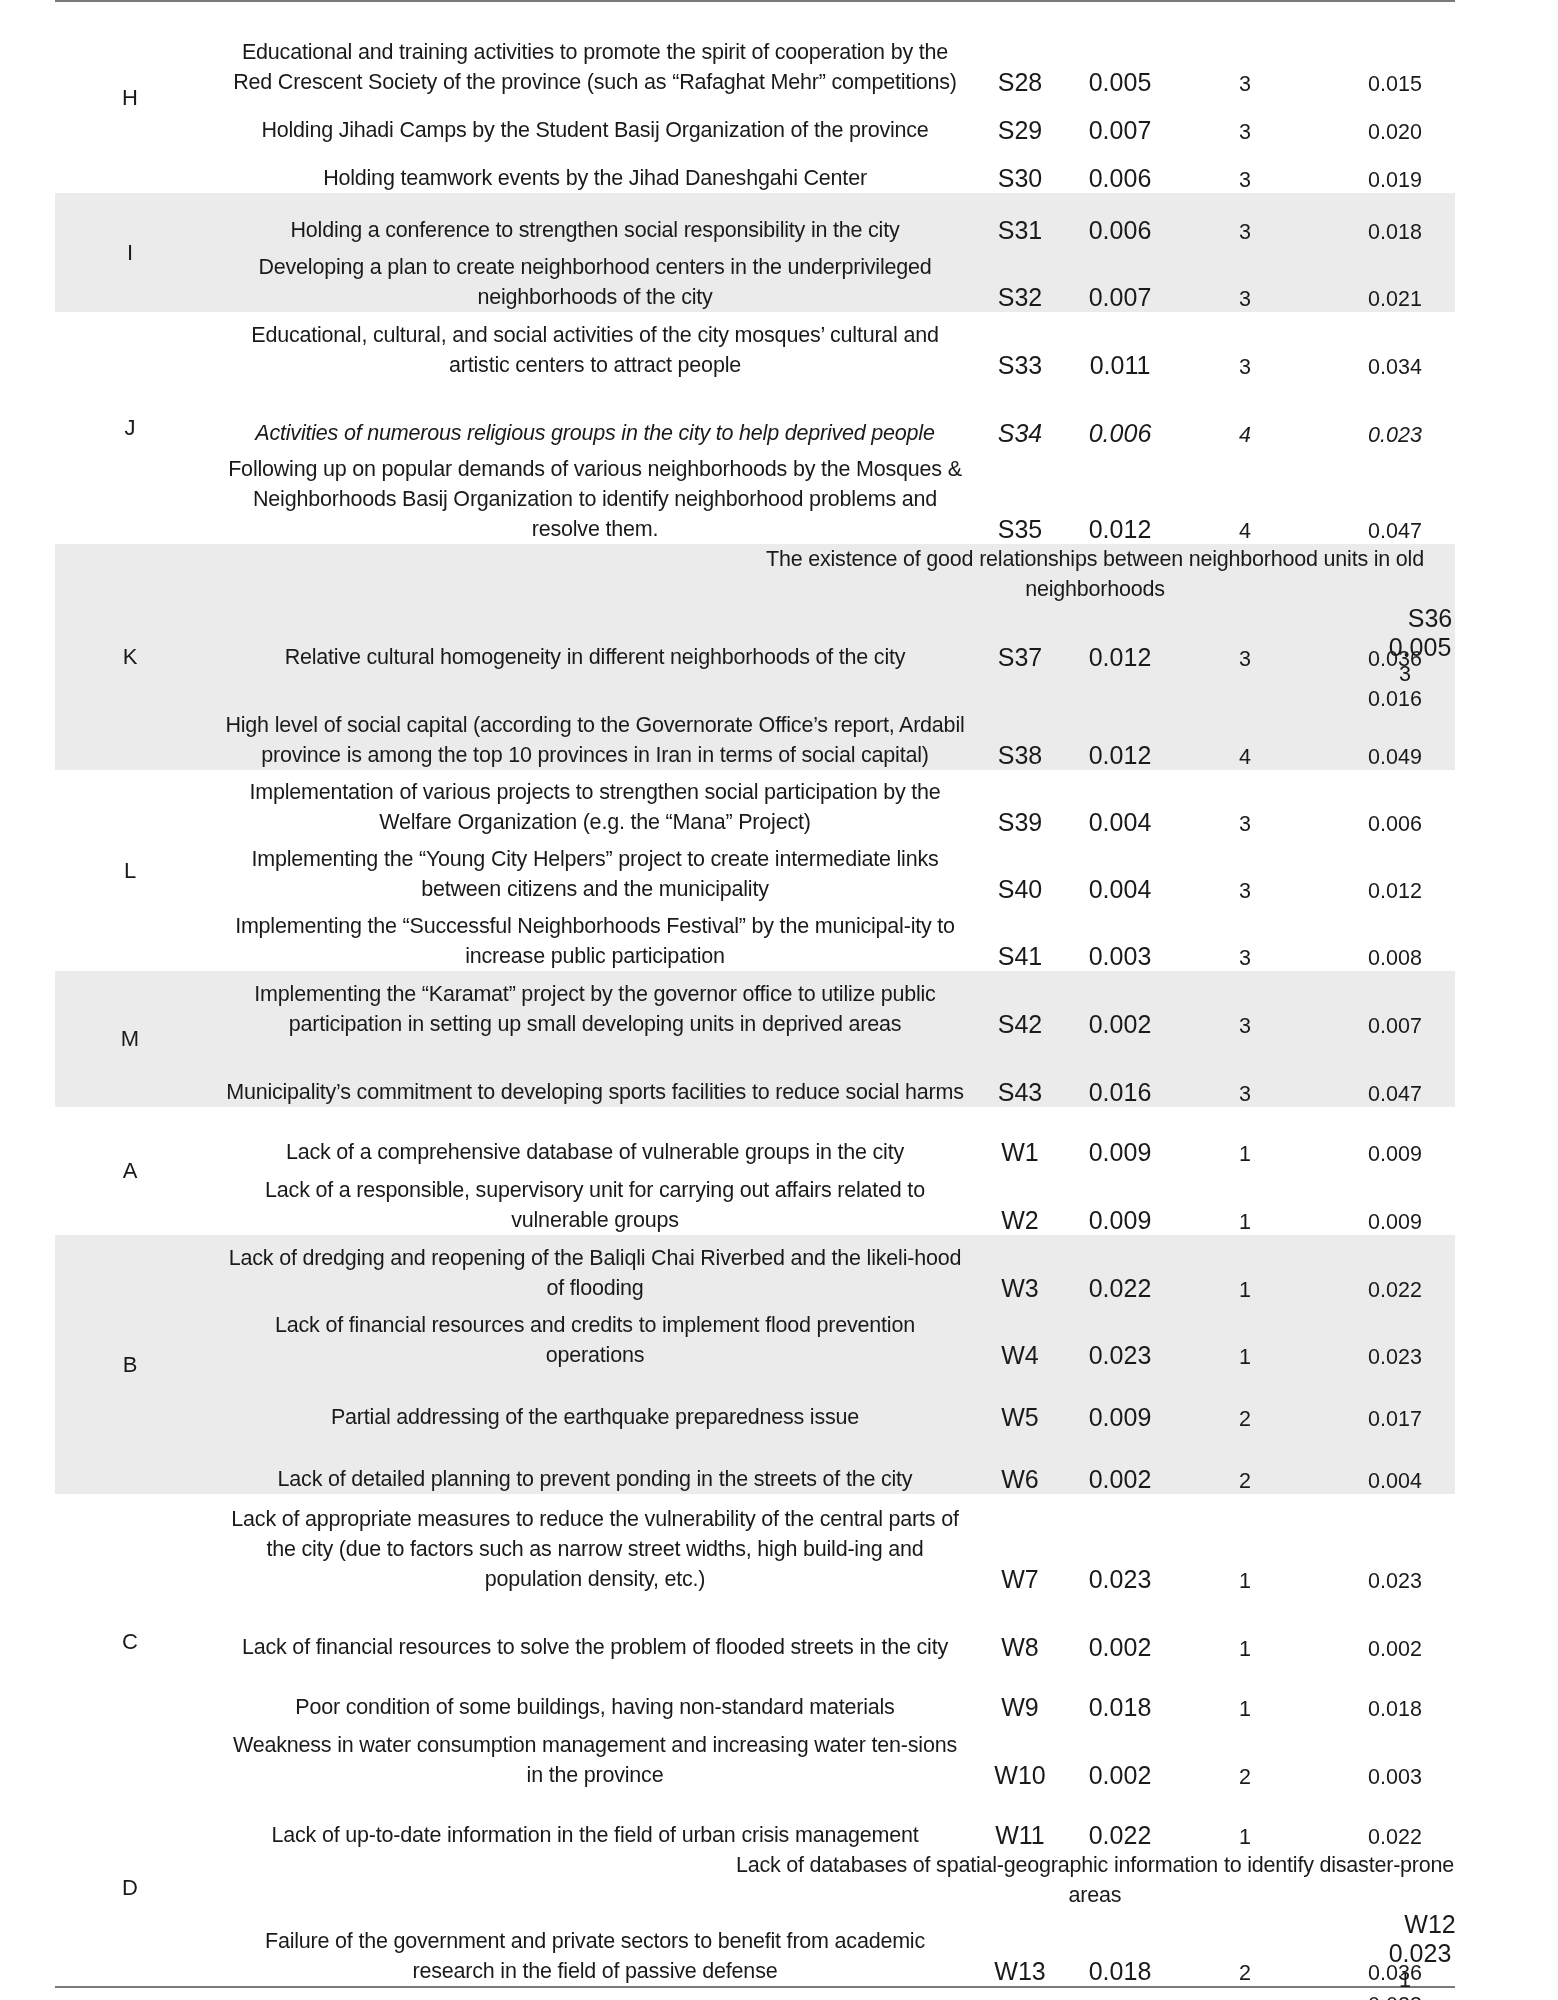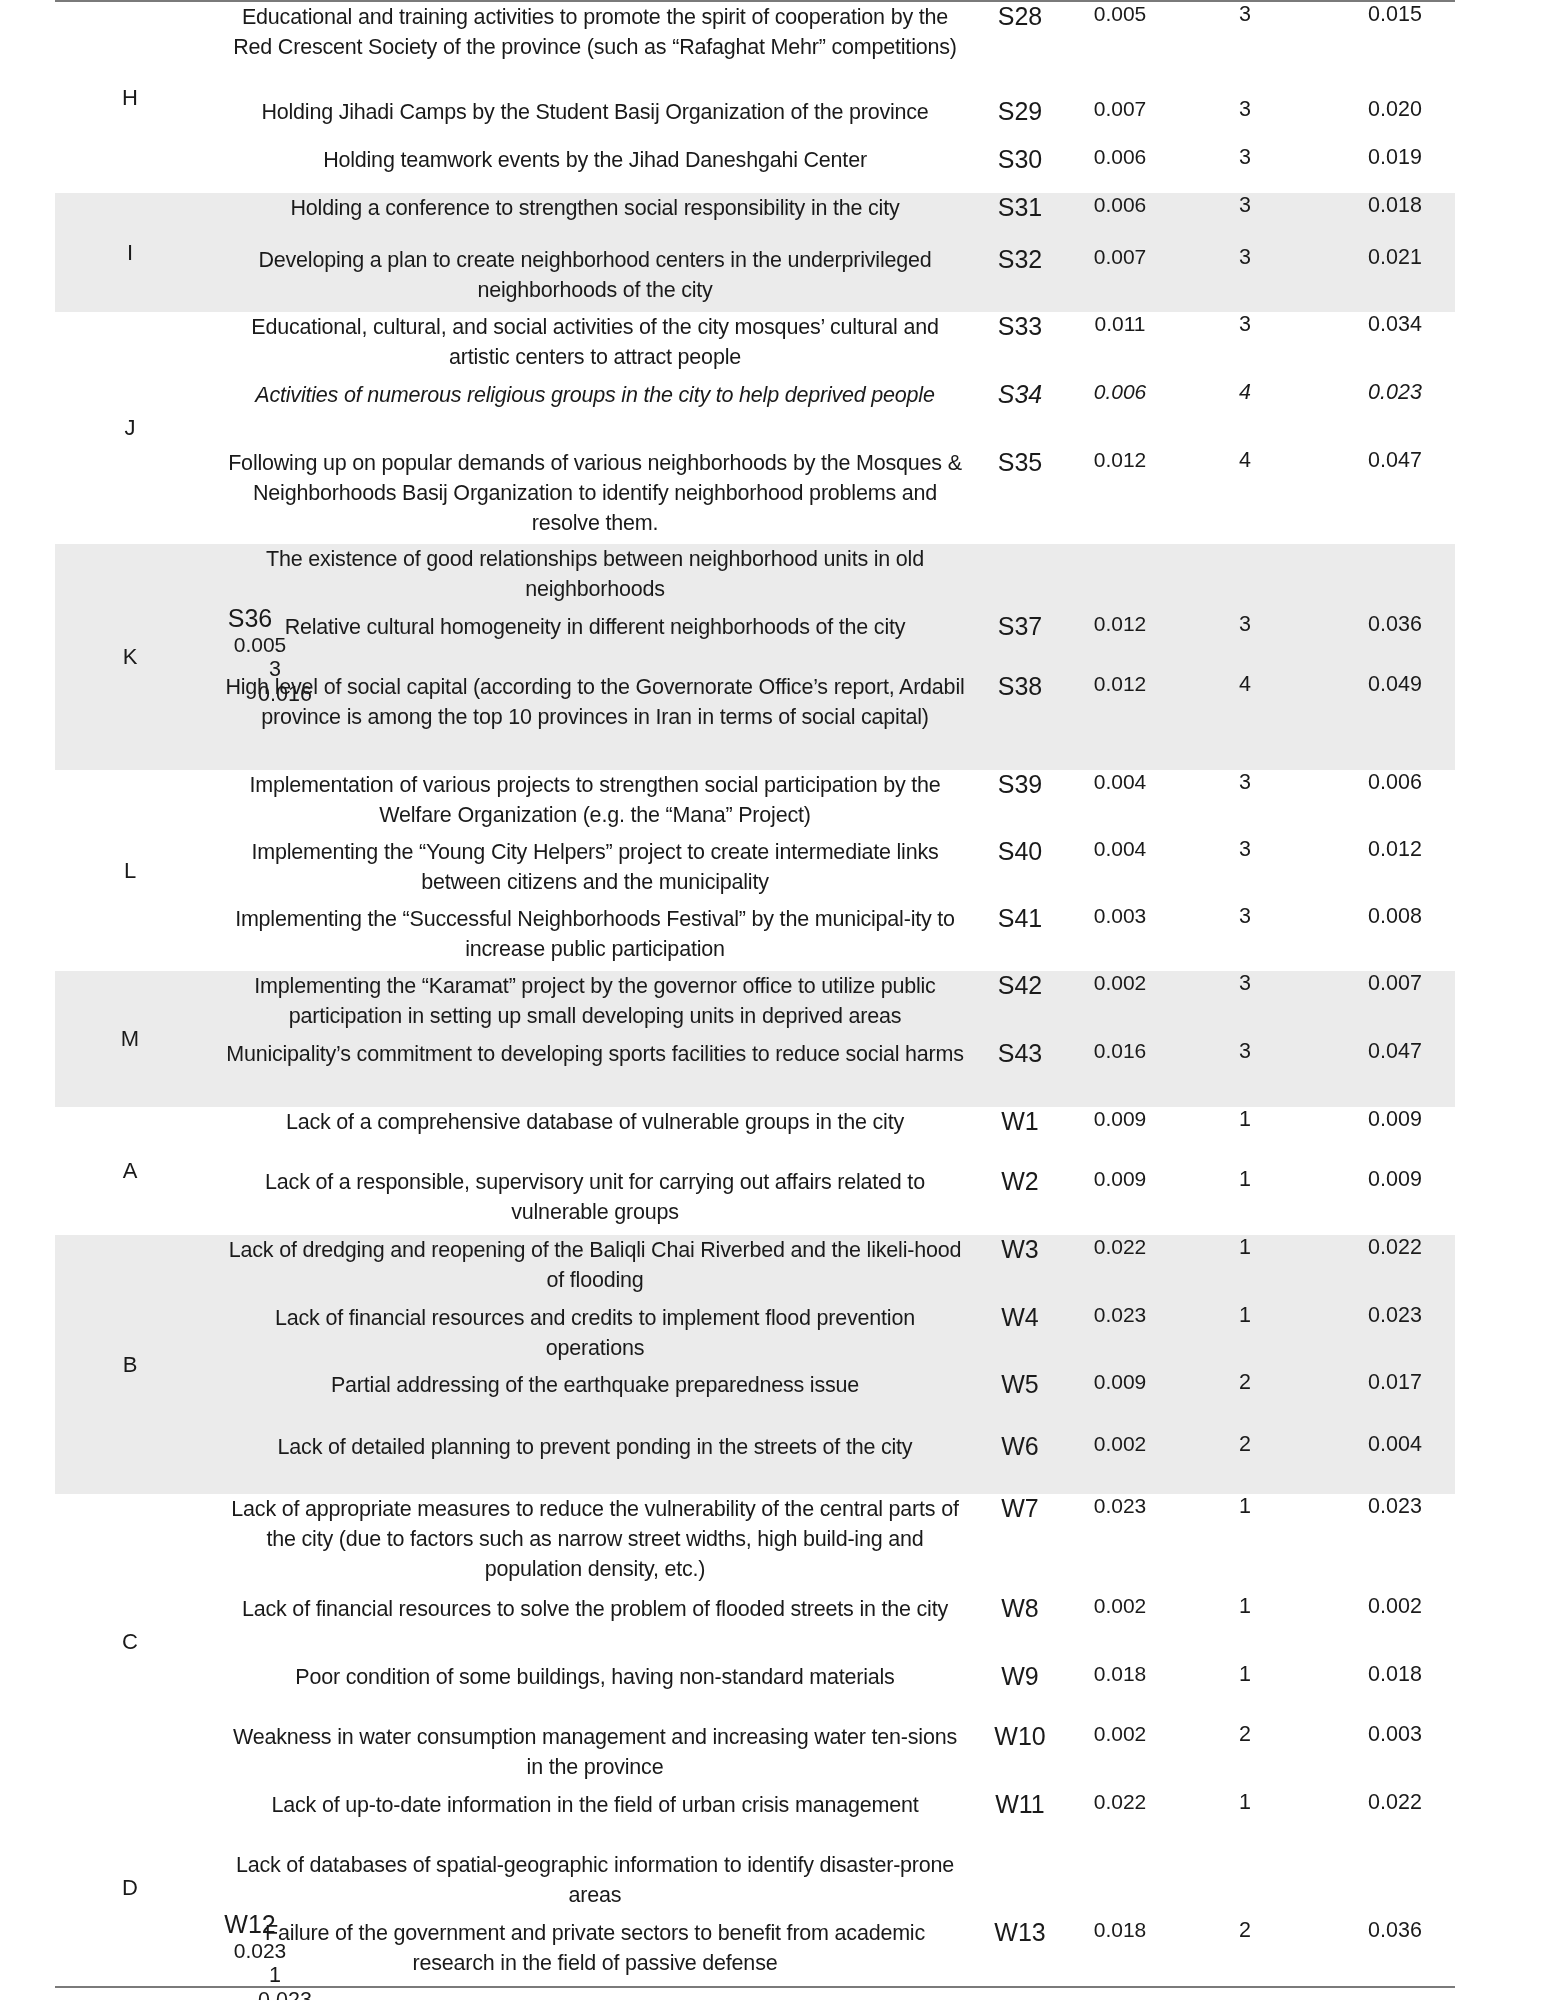--- a/index.html
+++ b/index.html
@@ -6,25 +6,25 @@
   body { width:1558px; height:2000px; position:relative; overflow:hidden;
          font-family:"Liberation Sans", sans-serif; color:#1a1a1a; }
   #tbl { position:absolute; left:55px; top:0; width:1400px; }
   .top-rule { height:2px; background:#7a7a7a; width:100%; }
   .bottom-rule { height:2px; background:#7a7a7a; width:100%; }
   .group { display:flex; width:100%; }
   .group.shaded { background:#ebebeb; }
   .glabel { width:150px; flex:none; display:flex; align-items:center; justify-content:center;
             font-size:22px; }
   .grows { flex:1; display:flex; flex-direction:column; }
-  .row { display:flex; align-items:flex-start; }
+  .row { display:flex; align-items:flex-end; }
   .desc { width:760px; flex:none; text-align:center; font-size:21.5px; line-height:30px;
           padding:0 10px; box-sizing:border-box; margin-left:10px; letter-spacing:-0.2px; }
   .code { width:90px; flex:none; text-align:center; font-size:25px; }
-  .weight { width:110px; flex:none; text-align:center; font-size:21px; }
+  .weight { width:110px; flex:none; text-align:center; font-size:25px; }
   .rating { width:140px; flex:none; text-align:center; font-size:21.5px; }
   .score { width:160px; flex:none; text-align:center; font-size:21.5px; }
 </style>
 </head>
 <body>
 
 <div id="tbl">
   <div class="top-rule"></div>
   <div id="tbody">
       <div class="group">

